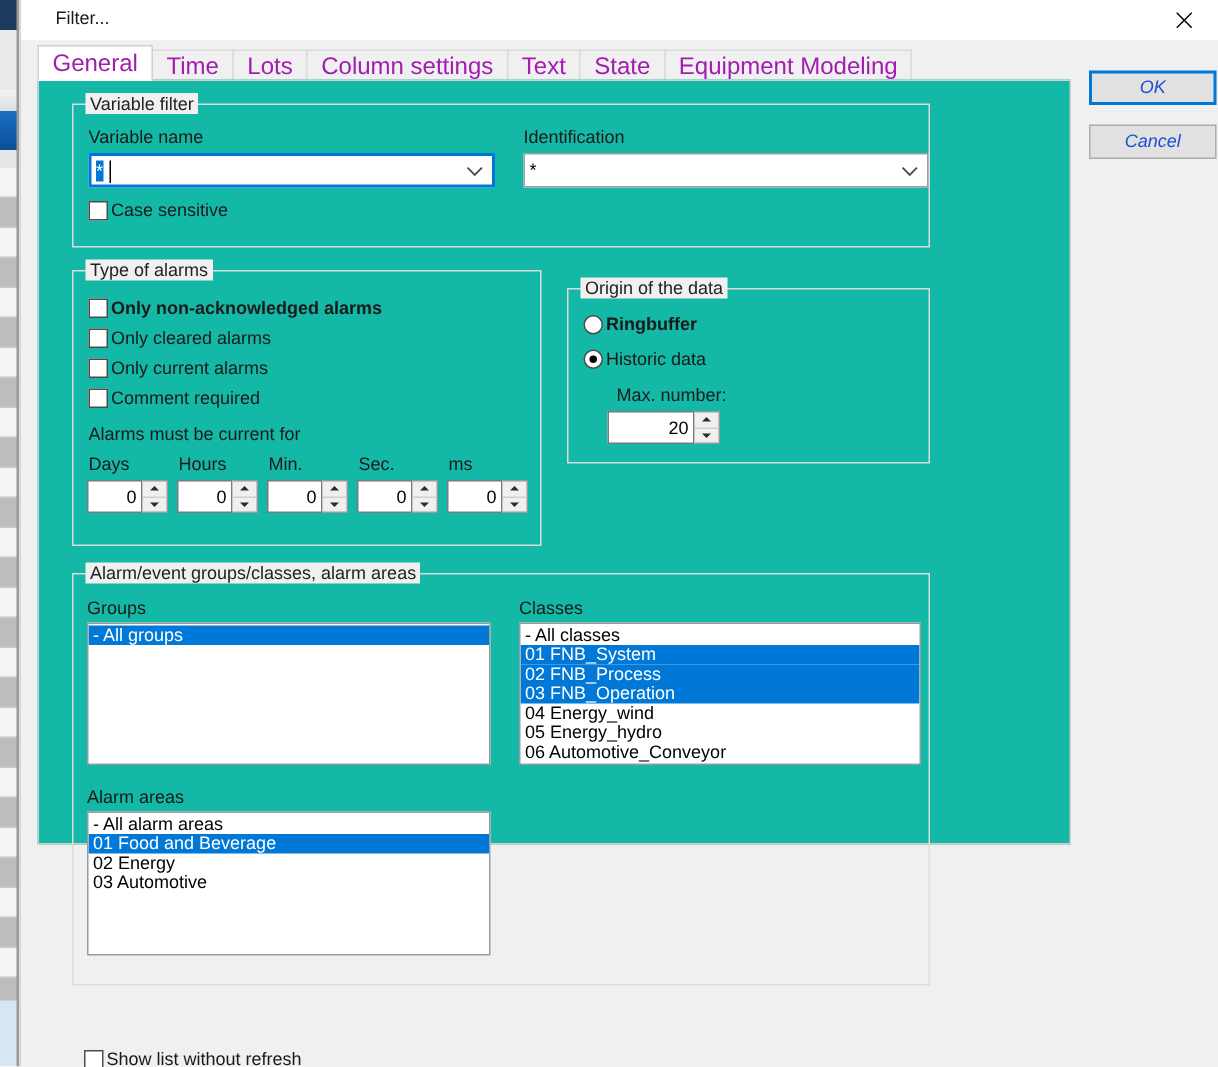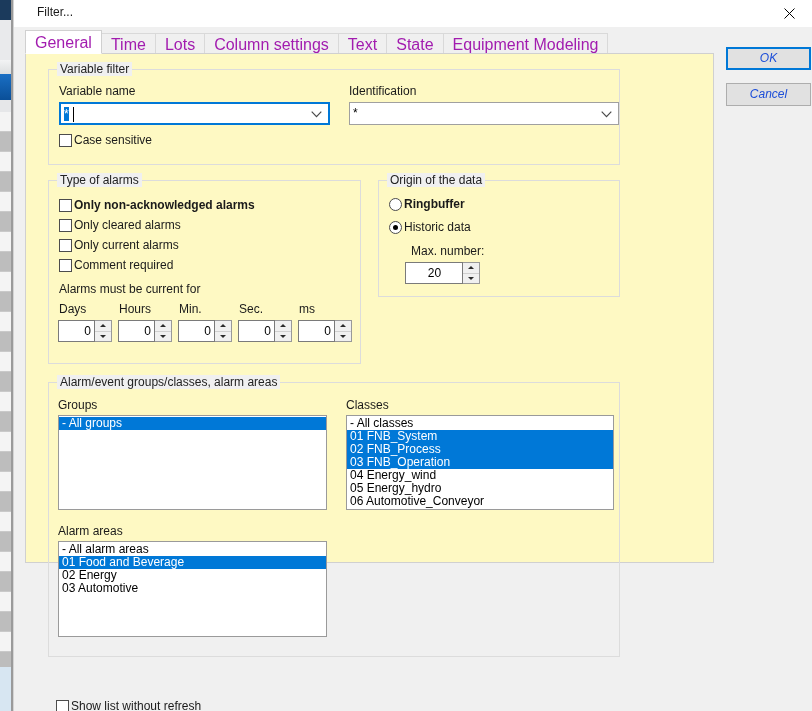--- a/index.html
+++ b/index.html
@@ -109,21 +109,21 @@
     position: relative;
     z-index: 3;
   }
 
   
   #tabpage {
     position: absolute;
     left: 11px; top: 26px;
     width: 689px;
     height: 510px;
-    background: #fef9c3;
+    background: #14b8a6;
     border: 1px solid #d0d0d0;
     box-sizing: border-box;
   }
 
   
   .groupbox {
     position: absolute;
     border: 1px solid #dcdcdc;
     box-sizing: border-box;
   }
@@ -211,21 +211,21 @@
     border: 1px solid #7a7a7a;
     background: #ffffff;
     box-sizing: border-box;
     text-align: right;
     font-size: 12px;
     line-height: 20px;
     padding-right: 3px;
     color: #000;
     overflow: hidden;
   }
-  .spin .sbox.left { text-align: center; padding-left: 4px; }
+  .spin .sbox.left { text-align: right; padding-left: 4px; }
   .spin .sbtns {
     width: 17px;
     border: 1px solid #999999;
     border-left: none;
     background: #f0f0f0;
     box-sizing: border-box;
     display: flex;
     flex-direction: column;
   }
   .spin .sbtns .up, .spin .sbtns .dn {
@@ -464,21 +464,21 @@
             <div class="up">
                 <span class="tri-up"></span>
               </div>
             <div class="dn">
                 <span class="tri-dn"></span>
               </div>
           </div>
         </div>
       </div>
 
-      <div class="groupbox" style="left:352px; top:126px; width:242px; height:117px;">
+      <div class="groupbox" style="left:352px; top:138px; width:242px; height:117px;">
         <div class="gb-title">Origin of the data</div>
 
         <div class="cbrow" style="left:10px; top:16px;font-weight:bold;">
           <span class="radio"></span>
           <span class="cb-label">Ringbuffer</span>
         </div>
         <div class="cbrow" style="left:10px; top:39px;">
           <span class="radio checked"></span>
           <span class="cb-label">Historic data</span>
         </div>

